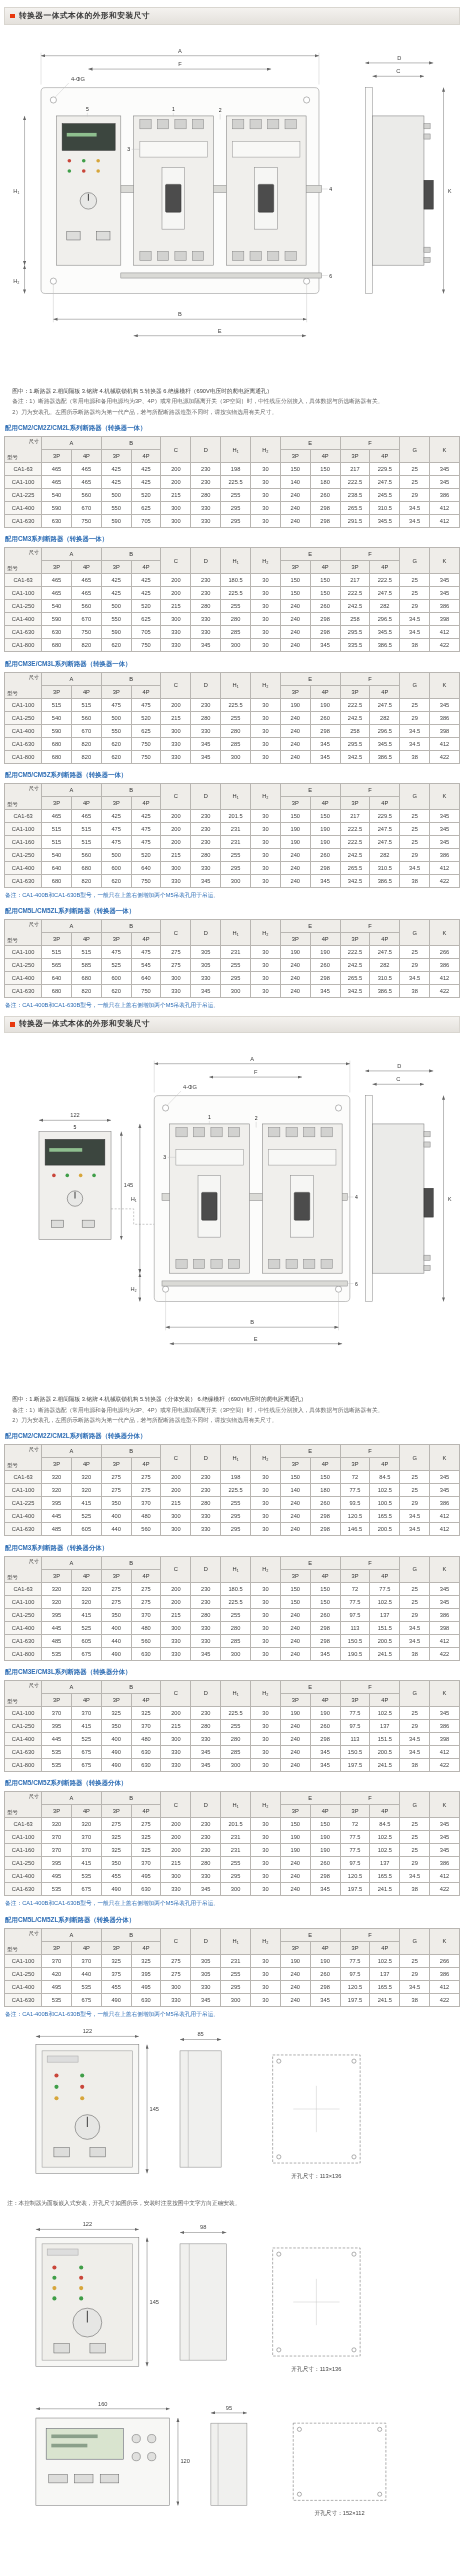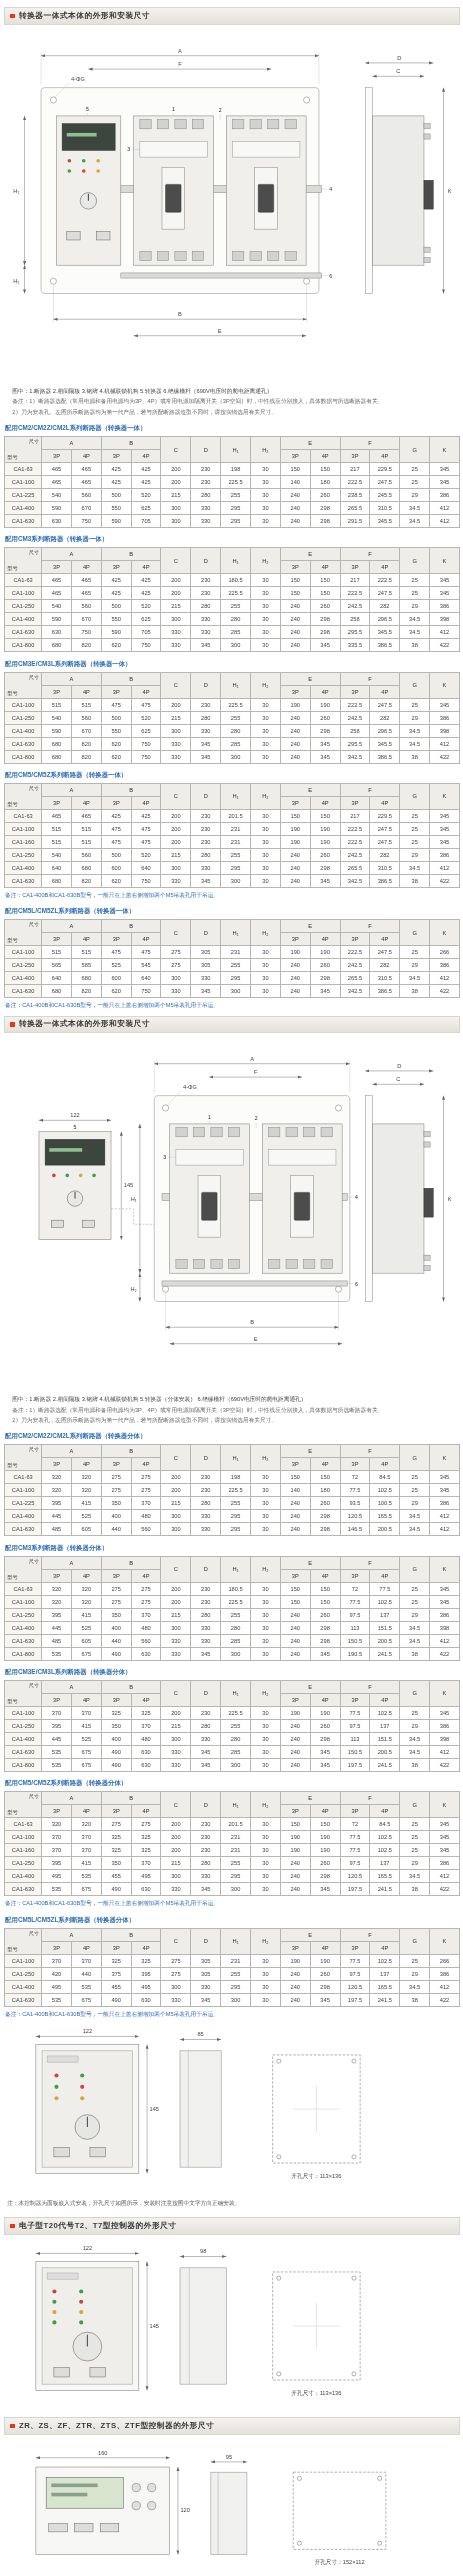--- a/index.html
+++ b/index.html
@@ -1751,24 +1751,20 @@
         <circle cx="532" cy="258" r="4" fill="none" stroke="#666"></circle>
         <circle cx="678" cy="258" r="4" fill="none" stroke="#666"></circle>
         <line class="ext" x1="560" y1="165" x2="650" y2="165"></line>
         <line class="ext" x1="605" y1="120" x2="605" y2="210"></line>
       </g>
       <text class="dimtxt" x="605" y="300" text-anchor="middle">开孔尺寸：113×136</text>
     </svg>
   </div>
   <div class="smnote">注：本控制器为面板嵌入式安装，开孔尺寸如图所示，安装时注意按图中文字方向正确安装。</div>
 
-  <div class="secbar">
-    <span class="sq"></span>
-    <span class="ttl">电子型T20代号T2、T7型控制器的外形尺寸</span>
-  </div>
   <div class="figwrap">
     <svg width="455" height="170" viewBox="0 0 884 330">
       <defs>
         <marker id="arD" orient="auto-start-reverse" markerWidth="9" markerHeight="8" refX="8" refY="3" markerUnits="userSpaceOnUse">
           <path d="M0,0L8,3L0,6Z" fill="#666"></path>
         </marker>
       </defs>
       <g>
         <rect x="60" y="40" width="200" height="250" fill="#f7f7f5" stroke="#777"></rect>
         <rect x="72" y="52" width="176" height="226" fill="#efeeea" stroke="#999"></rect>
@@ -1802,24 +1798,20 @@
         <circle cx="678" cy="72" r="4" fill="none" stroke="#666"></circle>
         <circle cx="532" cy="258" r="4" fill="none" stroke="#666"></circle>
         <circle cx="678" cy="258" r="4" fill="none" stroke="#666"></circle>
         <line class="ext" x1="560" y1="165" x2="650" y2="165"></line>
         <line class="ext" x1="605" y1="120" x2="605" y2="210"></line>
       </g>
       <text class="dimtxt" x="605" y="300" text-anchor="middle">开孔尺寸：113×136</text>
     </svg>
   </div>
 
-  <div class="secbar">
-    <span class="sq"></span>
-    <span class="ttl">ZR、ZS、ZF、ZTR、ZTS、ZTF型控制器的外形尺寸</span>
-  </div>
   <div class="figwrap">
     <svg width="455" height="155" viewBox="0 0 884 300">
       <defs>
         <marker id="arE" orient="auto-start-reverse" markerWidth="9" markerHeight="8" refX="8" refY="3" markerUnits="userSpaceOnUse">
           <path d="M0,0L8,3L0,6Z" fill="#666"></path>
         </marker>
       </defs>
       <g>
         <rect x="60" y="50" width="260" height="170" fill="#f7f7f5" stroke="#777"></rect>
         <rect x="80" y="70" width="150" height="60" fill="#d9e4cf" stroke="#556"></rect>

